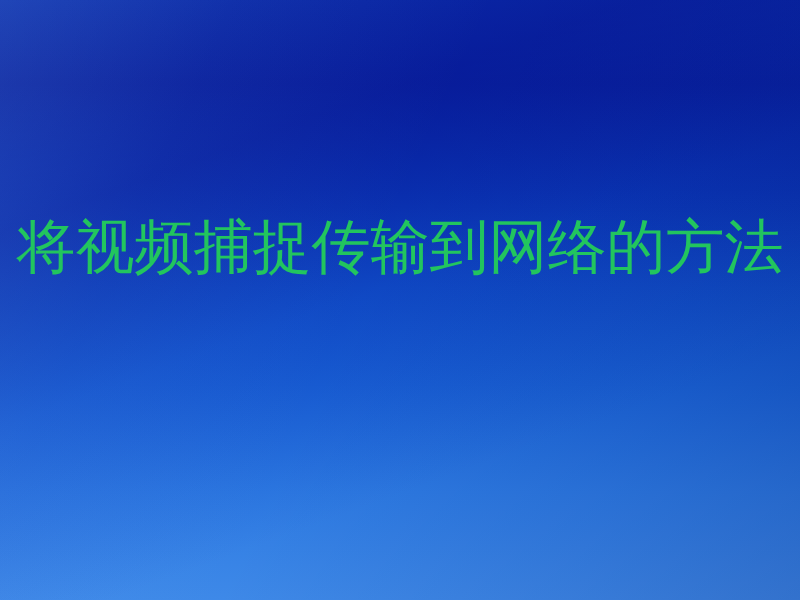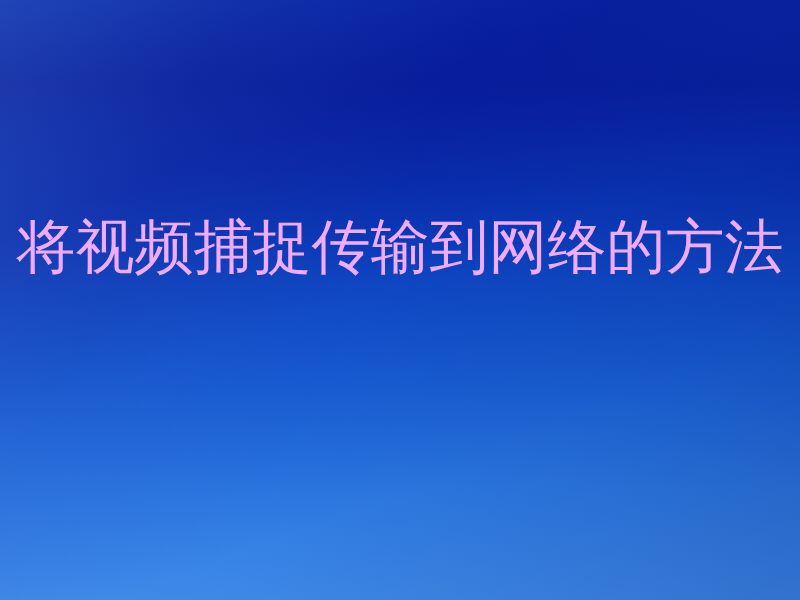--- a/index.html
+++ b/index.html
@@ -78,21 +78,21 @@
     z-index: 2;
   }
 
   .slide-title {
     margin: 0;
     padding: 0 6px;
     font-family: "DejaVu Sans", "Liberation Sans", sans-serif;
     font-size: 59px;
     line-height: 1.02;
     font-weight: 400;
-    color: #f0abfc;
+    color: #22c55e;
     white-space: nowrap;
     letter-spacing: 0px;
     text-align: center;
   }
 </style>
 </head>
 <body>
 
 <div class="slide">
 

